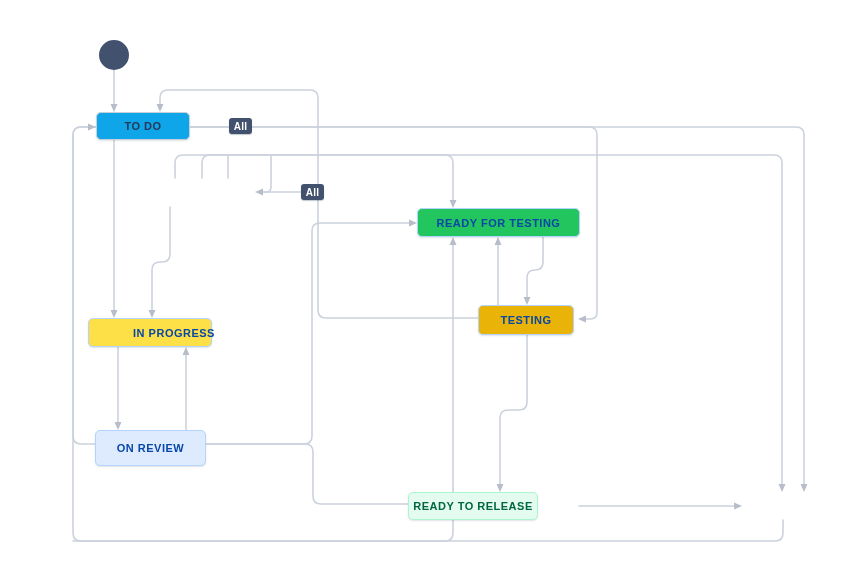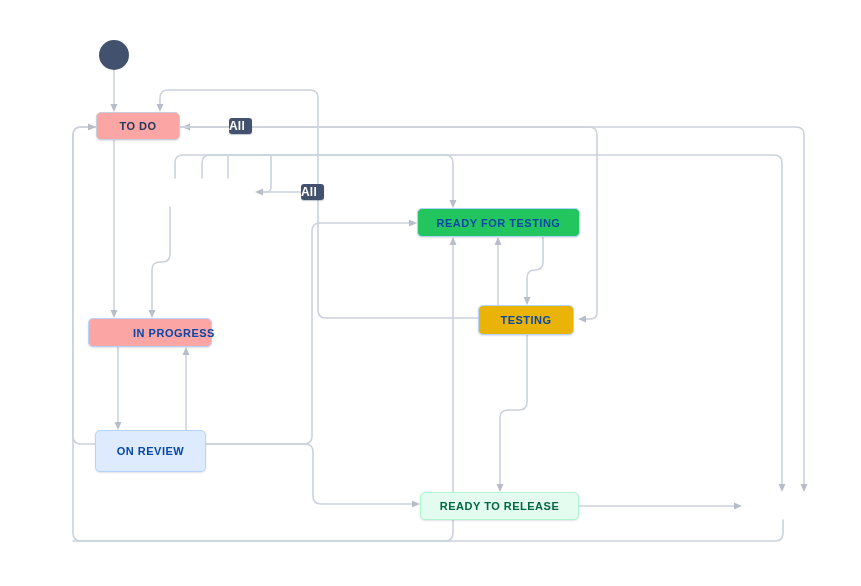--- a/index.html
+++ b/index.html
@@ -9,22 +9,22 @@
   }
   .edges-svg{position:absolute;left:0;top:0;}
   .edge-path{fill:none;stroke-linecap:round;}
   .status{
     position:absolute;box-sizing:border-box;display:flex;align-items:center;justify-content:center;
     border-radius:5px;border:1px solid transparent;
     font-size:11px;font-weight:bold;letter-spacing:0.5px;white-space:nowrap;
     box-shadow:0 1px 2px rgba(9,30,66,0.13);cursor:pointer;
   }
   .badge{
-    position:absolute;box-sizing:border-box;display:flex;align-items:center;
-    border-radius:3px;font-size:12px;font-weight:bold;letter-spacing:0.2px;cursor:pointer;
+    position:absolute;box-sizing:border-box;display:flex;align-items:center;justify-content:center;
+    border-radius:3px;font-size:10px;font-weight:bold;letter-spacing:0.2px;cursor:pointer;
     box-shadow:0 1px 1px rgba(9,30,66,0.25);
   }
   .start-circle{position:absolute;border-radius:50%;cursor:pointer;}
 </style>
 </head>
 <body>
 
 <div class="canvas" style="background: rgb(255, 255, 255);">
   <svg class="edges-svg" width="861" height="586">
       <g>
@@ -111,36 +111,36 @@
       <g>
         <path class="edge-path" stroke="#ccd2dd" stroke-width="1.6" d="M527 335 L527 402 Q527 410 519 410 L508 410 Q500 410 500 418 L500 486"></path>
         <polygon points="500,492 496.5,484 503.5,484" fill="#b7bec9"></polygon>
       </g>
       <g>
         <path class="edge-path" stroke="#ccd2dd" stroke-width="1.6" d="M579 506 L736 506"></path>
         <polygon points="742,506 734,509.5 734,502.5" fill="#b7bec9"></polygon>
       </g>
     </svg>
 <div class="start-circle" style="left: 99px; top: 40px; width: 30px; height: 30px; background: rgb(66, 82, 110);"></div>
-    <div class="status" style="left: 96px; top: 112px; width: 84px; height: 28px; background: #fca5a5; border-color: rgb(201, 207, 216); color: rgb(37, 56, 88);">
+    <div class="status" style="left: 96px; top: 112px; width: 94px; height: 28px; background: #0ea5e9; border-color: rgb(201, 207, 216); color: rgb(37, 56, 88);">
       <span>TO DO</span>
     </div>
-    <div class="status" style="left: 88px; top: 318px; width: 124px; height: 29px; background: #fca5a5; border-color: rgb(179, 212, 255); color: rgb(7, 71, 166); padding-left: 48px;">
+    <div class="status" style="left: 88px; top: 318px; width: 124px; height: 29px; background: #fde047; border-color: rgb(179, 212, 255); color: rgb(7, 71, 166); padding-left: 48px;">
       <span>IN PROGRESS</span>
     </div>
-    <div class="status" style="left: 95px; top: 430px; width: 111px; height: 42px; background: rgb(222, 235, 255); border-color: rgb(179, 212, 255); color: rgb(7, 71, 166);">
+    <div class="status" style="left: 95px; top: 430px; width: 111px; height: 36px; background: rgb(222, 235, 255); border-color: rgb(179, 212, 255); color: rgb(7, 71, 166);">
       <span>ON REVIEW</span>
     </div>
     <div class="status" style="left: 417px; top: 208px; width: 163px; height: 29px; background: #22c55e; border-color: rgb(179, 212, 255); color: rgb(7, 71, 166);">
       <span>READY FOR TESTING</span>
     </div>
     <div class="status" style="left: 478px; top: 305px; width: 96px; height: 30px; background: #eab308; border-color: rgb(179, 212, 255); color: rgb(7, 71, 166);">
       <span>TESTING</span>
     </div>
-    <div class="status" style="left: 420px; top: 492px; width: 159px; height: 28px; background: rgb(227, 252, 239); border-color: rgb(171, 245, 209); color: rgb(0, 102, 68);">
+    <div class="status" style="left: 408px; top: 492px; width: 130px; height: 28px; background: rgb(227, 252, 239); border-color: rgb(171, 245, 209); color: rgb(0, 102, 68);">
       <span>READY TO RELEASE</span>
     </div>
     <div class="badge" style="left: 229px; top: 118px; width: 23px; height: 16px; background: rgb(66, 82, 110); color: rgb(255, 255, 255);">
       <span>All</span>
     </div>
     <div class="badge" style="left: 301px; top: 184px; width: 23px; height: 16px; background: rgb(66, 82, 110); color: rgb(255, 255, 255);">
       <span>All</span>
     </div>
   </div>
 

